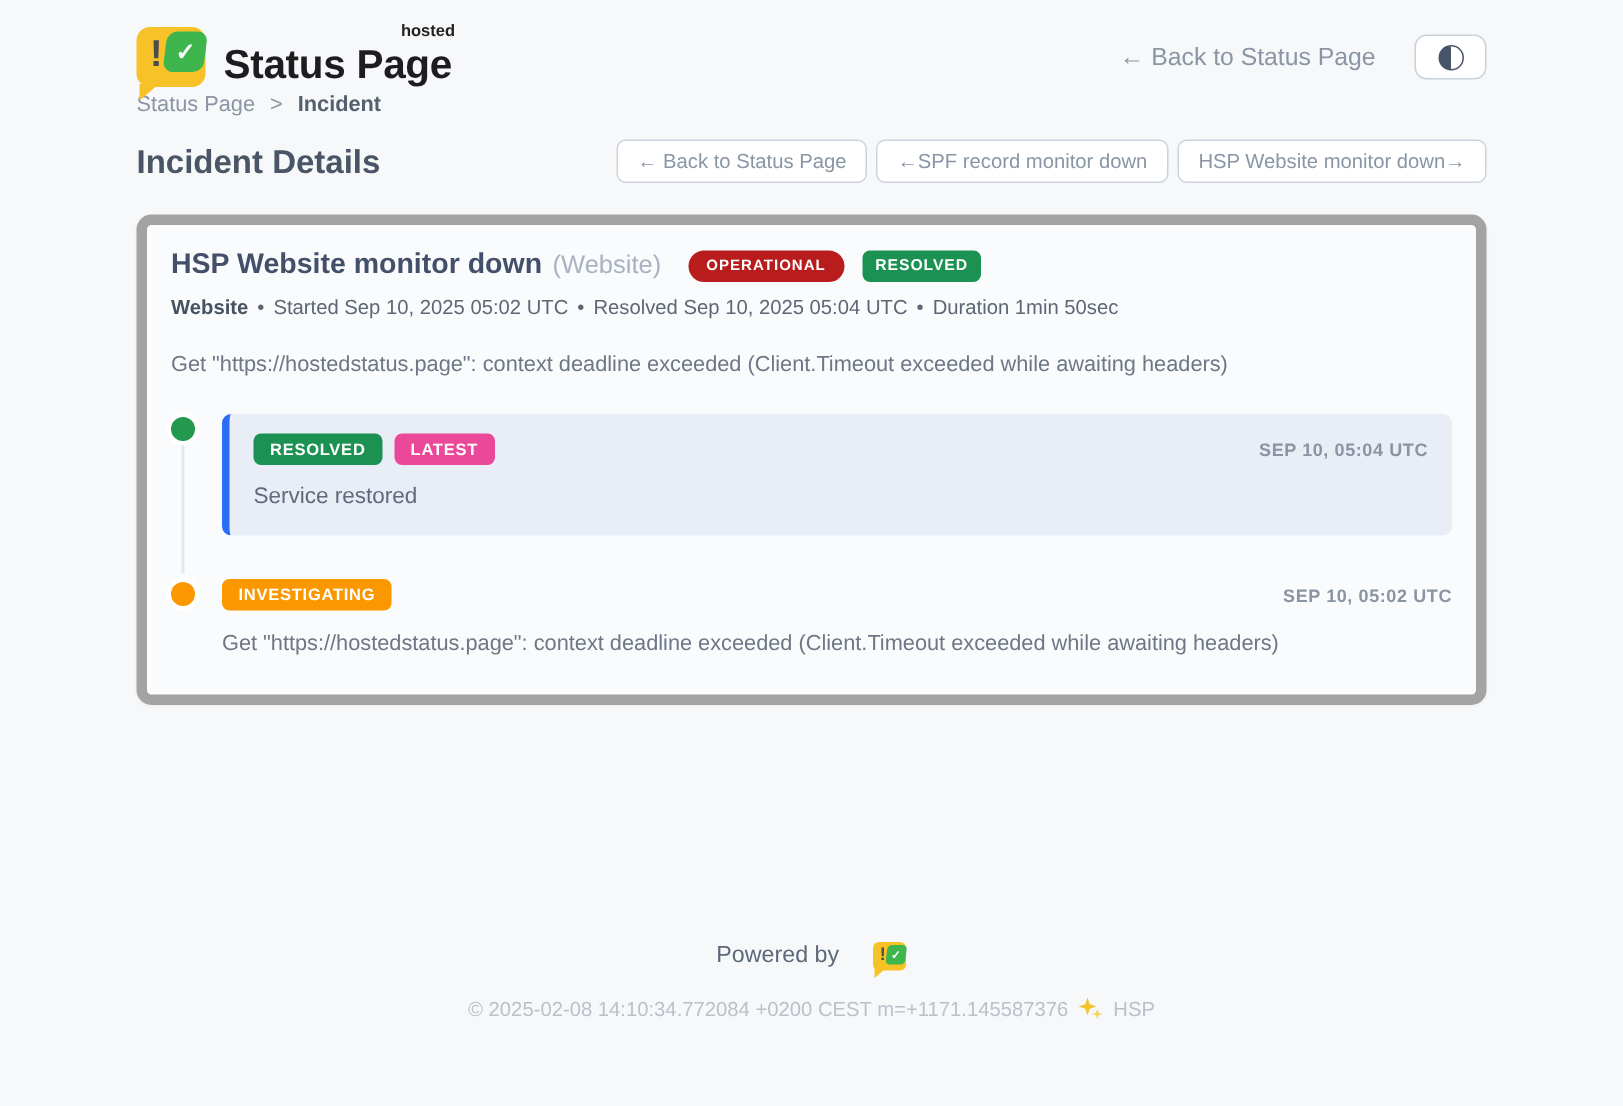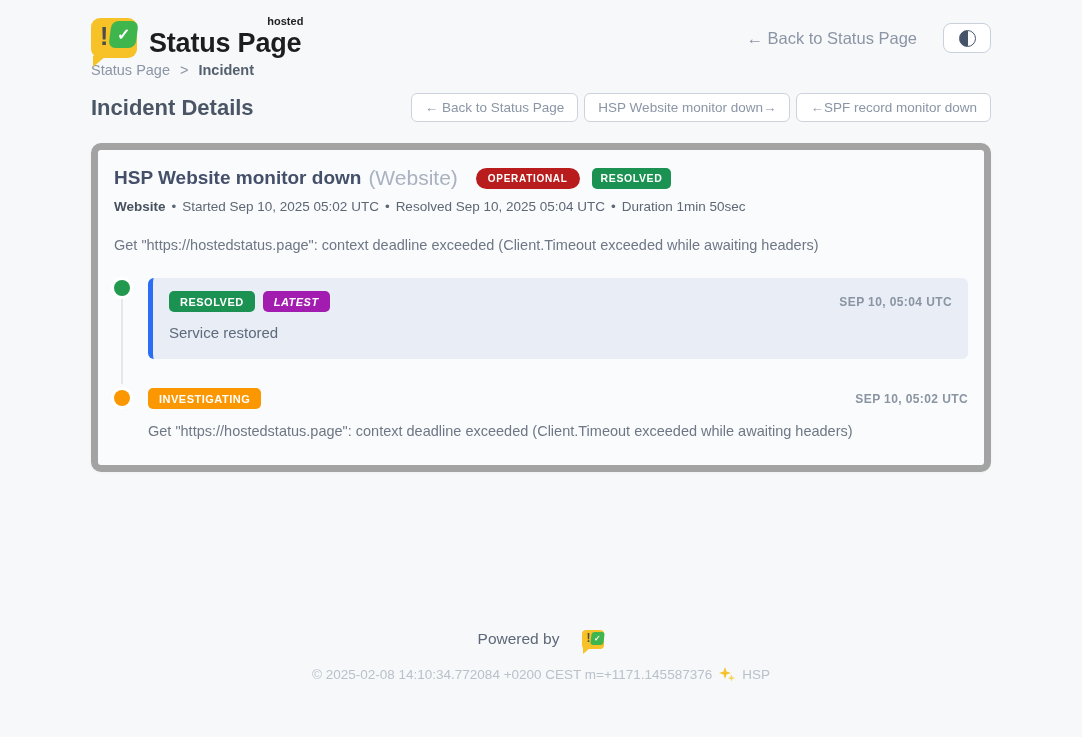--- a/index.html
+++ b/index.html
@@ -41,21 +41,21 @@
   h1 { font-size: 22px; font-weight: 700; color: #4a5565; margin: 0; }
   .nav-buttons { display: flex; gap: 6px; }
   .nav-btn { background: #fff; border: 1px solid #ccd3dc; border-radius: 6px; color: #8a96a6;
     font-size: 13.5px; padding: 6px 13px; font-family: inherit; cursor: pointer; white-space: nowrap; }
 
   
   .card { margin-top: 21px; background: #fafbfc; border: 7px solid #a3a3a3; border-radius: 10px;
     padding: 16px 16px 26px; box-shadow: 0 1px 3px rgba(30,40,60,0.04); }
   .card-title-row { display: flex; align-items: center; flex-wrap: wrap; }
   .card-title { font-size: 19px; font-weight: 700; color: #44506a; }
-  .card-component { font-size: 21px; font-weight: 500; color: #a9b2c0; margin-left: 7px; }
+  .card-component { font-size: 17px; font-weight: 500; color: #a9b2c0; margin-left: 7px; }
   .badge { color: #fff; font-weight: 700; display: inline-block; }
   .badge-operational { margin-left: 18px; background: #b91c1c; font-size: 10px; letter-spacing: 0.7px; padding: 5px 12px; border-radius: 999px; }
   .badge-resolved-hdr { margin-left: 12px; background: #1b9152; font-size: 10.5px; letter-spacing: 0.6px; padding: 4.5px 9px; border-radius: 5px; }
   .meta { margin-top: 9px; font-size: 13.5px; color: #5d6775; display: flex; gap: 6px; flex-wrap: wrap; }
   .meta .component { font-weight: 700; color: #47515f; }
   .description { margin-top: 23px; font-size: 14.5px; color: #6e7786; }
 
   
   .timeline { margin-top: 25px; position: relative; }
   .tl-line { position: absolute; left: 7px; top: 20px; height: 86px; width: 2px; background: #e4e7ec; }
@@ -64,21 +64,21 @@
   .tl-dot { flex: none; width: 16px; height: 16px; border-radius: 50%; box-shadow: 0 0 0 3px #fff;
     position: relative; z-index: 1; margin-top: 2px; }
   .dot-green { background: #22994f; }
   .dot-orange { background: #fb9701; }
   .tl-body { flex: 1; min-width: 0; }
   .tl-body.highlight { background: #e8edf6; border-left: 5px solid #2b6ef5; border-radius: 6px; padding: 13px 16px 18px; }
   .tl-head { display: flex; justify-content: space-between; align-items: center; }
   .tl-badges { display: flex; gap: 8px; }
   .tl-badge { color: #fff; font-size: 11px; font-weight: 700; letter-spacing: 0.5px; padding: 4.5px 11px; border-radius: 5px; }
   .bg-resolved { background: #1b9152; }
-  .bg-latest { background: #a21caf; font-style: italic; }
+  .bg-latest { background: #ec4899; }
   .bg-investigating { background: #fb9701; }
   .tl-time { font-size: 12px; font-weight: 700; color: #8a94a2; letter-spacing: 0.4px; white-space: nowrap; }
   .tl-msg { margin-top: 12px; font-size: 15px; color: #5f6a7a; }
   .tl-msg.plain { margin-top: 14px; font-size: 14.5px; color: #6e7786; }
 
   
   footer { margin-top: 158px; padding-bottom: 30px; }
   .powered { display: flex; align-items: flex-start; justify-content: center; gap: 23px;
     font-size: 15.5px; color: #5d6878; font-weight: 500; }
   .powered .mini-link { display: inline-flex; cursor: pointer; }
@@ -123,22 +123,22 @@
   <div class="breadcrumb">
     <span class="root">Status Page</span>
     <span>&gt;</span>
     <span class="current">Incident</span>
   </div>
 
   <div class="title-row">
     <h1>Incident Details</h1>
     <div class="nav-buttons">
       <button class="nav-btn">← Back to Status Page</button>
+      <button class="nav-btn">←SPF record monitor down</button>
       <button class="nav-btn">HSP Website monitor down→</button>
-      <button class="nav-btn">←SPF record monitor down</button>
     </div>
   </div>
 
   <section class="card">
     <div class="card-title-row">
       <span class="card-title">HSP Website monitor down</span>
       <span class="card-component">(Website)</span>
       <span class="badge badge-operational">OPERATIONAL</span>
       <span class="badge badge-resolved-hdr">RESOLVED</span>
     </div>

